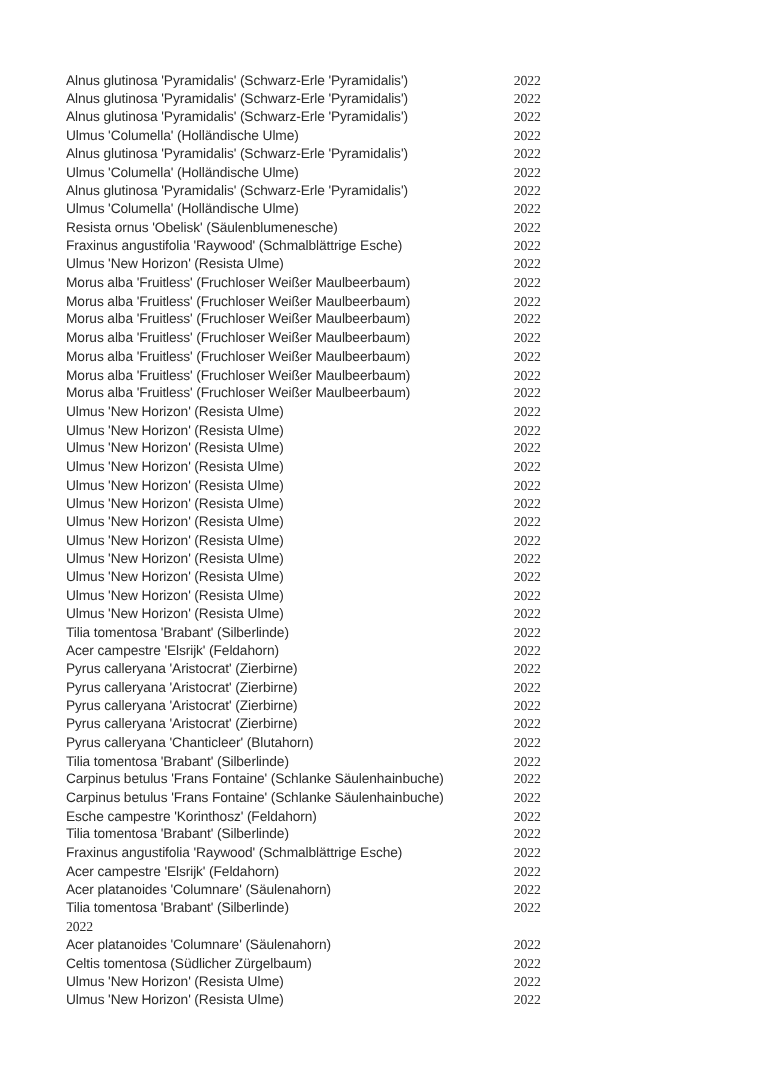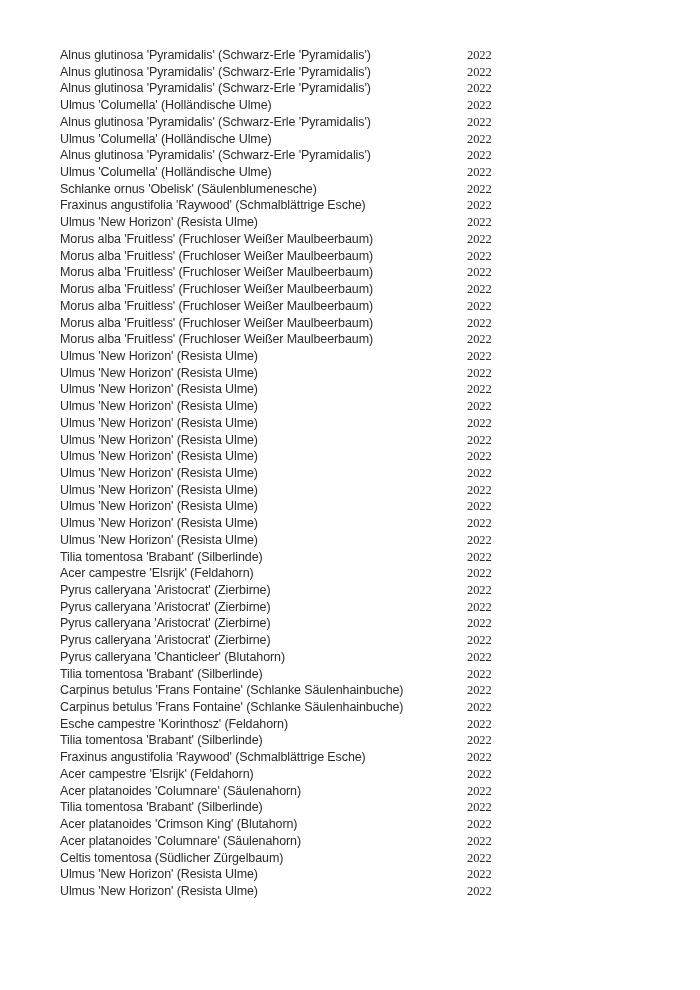--- a/index.html
+++ b/index.html
@@ -11,21 +11,21 @@
     position: relative;
     width: 700px;
     height: 990px;
     background: #ffffff;
     overflow: hidden;
     font-family: "Liberation Sans", "DejaVu Sans", sans-serif;
   }
   .tree-list {
     position: absolute;
     left: 60px;
-    top: 47px;
+    top: 65px;
     width: 600px;
   }
   .row {
     display: flex;
     align-items: center;
     height: 16.72px;
     font-size: 12.5px;
     line-height: 16.72px;
     color: #2b2b2b;
     letter-spacing: -0.1px;
@@ -73,21 +73,21 @@
       </div>
       <div class="row">
         <span class="cell-species">Alnus glutinosa 'Pyramidalis' (Schwarz-Erle 'Pyramidalis')</span>
         <span class="cell-year">2022</span>
       </div>
       <div class="row">
         <span class="cell-species">Ulmus 'Columella' (Holländische Ulme)</span>
         <span class="cell-year">2022</span>
       </div>
       <div class="row">
-        <span class="cell-species">Schlanke ornus 'Obelisk' (Säulenblumenesche)</span>
+        <span class="cell-species">Resista ornus 'Obelisk' (Säulenblumenesche)</span>
         <span class="cell-year">2022</span>
       </div>
       <div class="row">
         <span class="cell-species">Fraxinus angustifolia 'Raywood' (Schmalblättrige Esche)</span>
         <span class="cell-year">2022</span>
       </div>
       <div class="row">
         <span class="cell-species">Ulmus 'New Horizon' (Resista Ulme)</span>
         <span class="cell-year">2022</span>
       </div>
@@ -225,21 +225,20 @@
       </div>
       <div class="row">
         <span class="cell-species">Acer platanoides 'Columnare' (Säulenahorn)</span>
         <span class="cell-year">2022</span>
       </div>
       <div class="row">
         <span class="cell-species">Tilia tomentosa 'Brabant' (Silberlinde)</span>
         <span class="cell-year">2022</span>
       </div>
       <div class="row">
-        <span class="cell-species">Acer platanoides 'Crimson King' (Blutahorn)</span>
         <span class="cell-year">2022</span>
       </div>
       <div class="row">
         <span class="cell-species">Acer platanoides 'Columnare' (Säulenahorn)</span>
         <span class="cell-year">2022</span>
       </div>
       <div class="row">
         <span class="cell-species">Celtis tomentosa (Südlicher Zürgelbaum)</span>
         <span class="cell-year">2022</span>
       </div>

